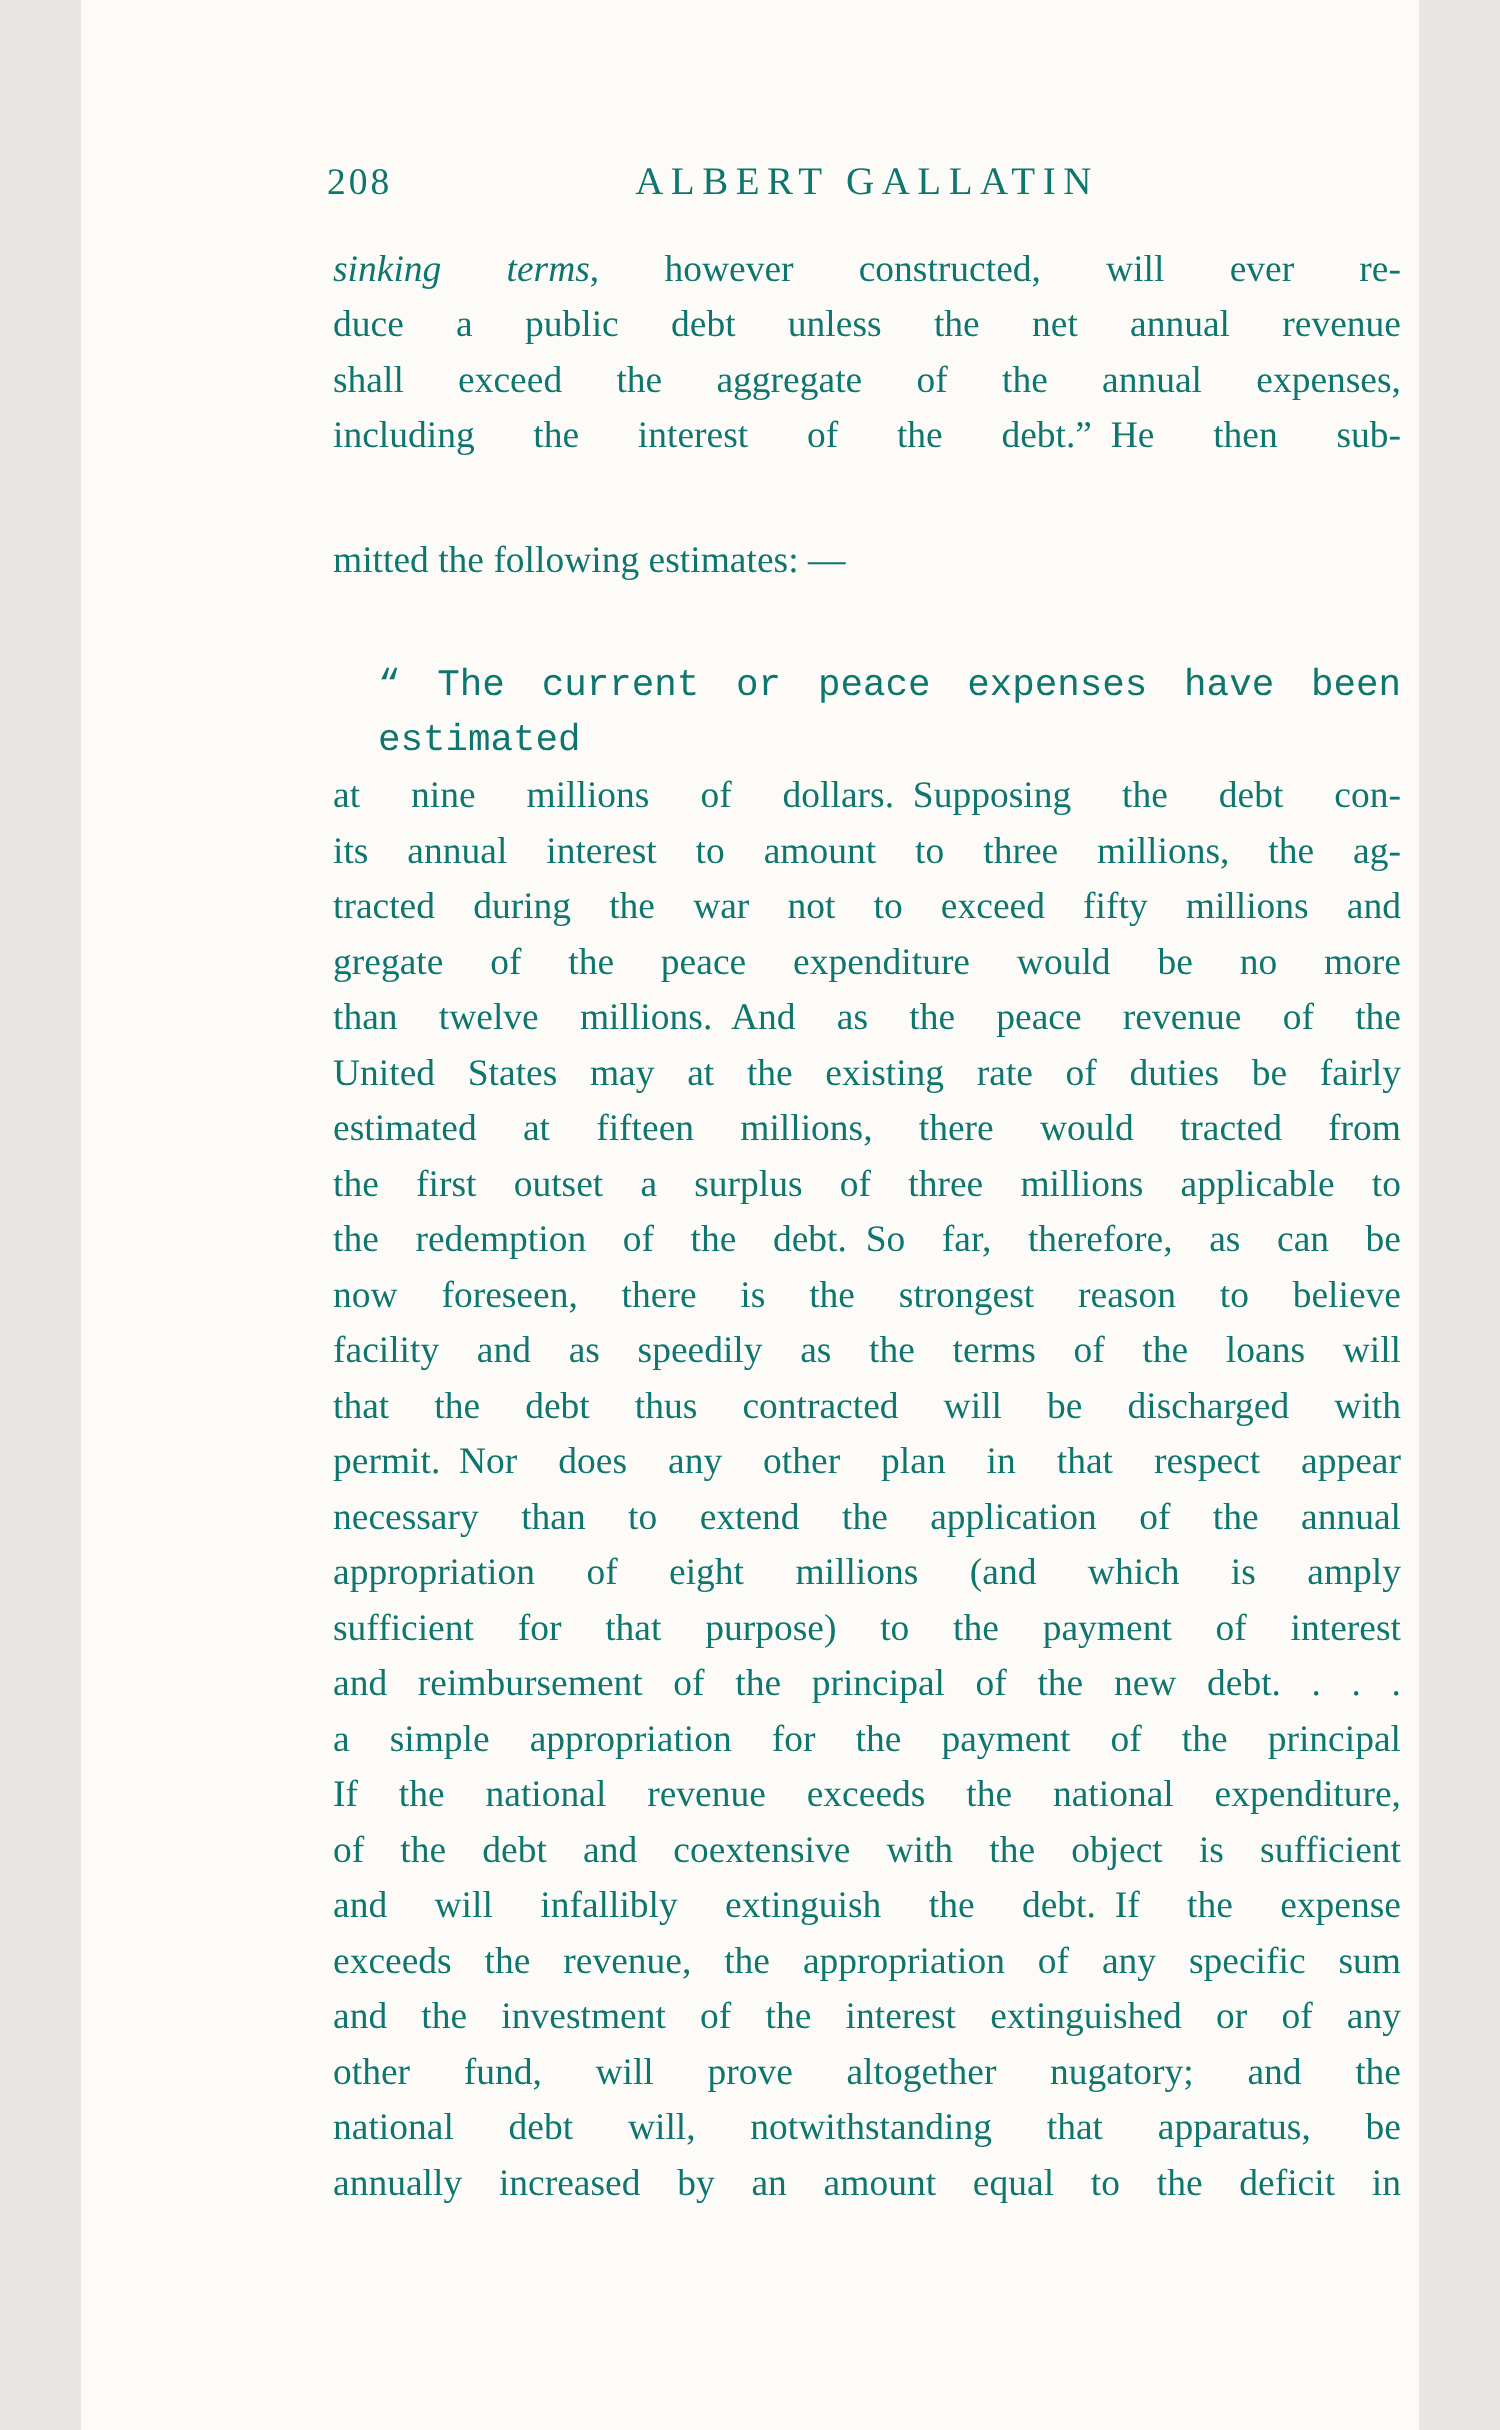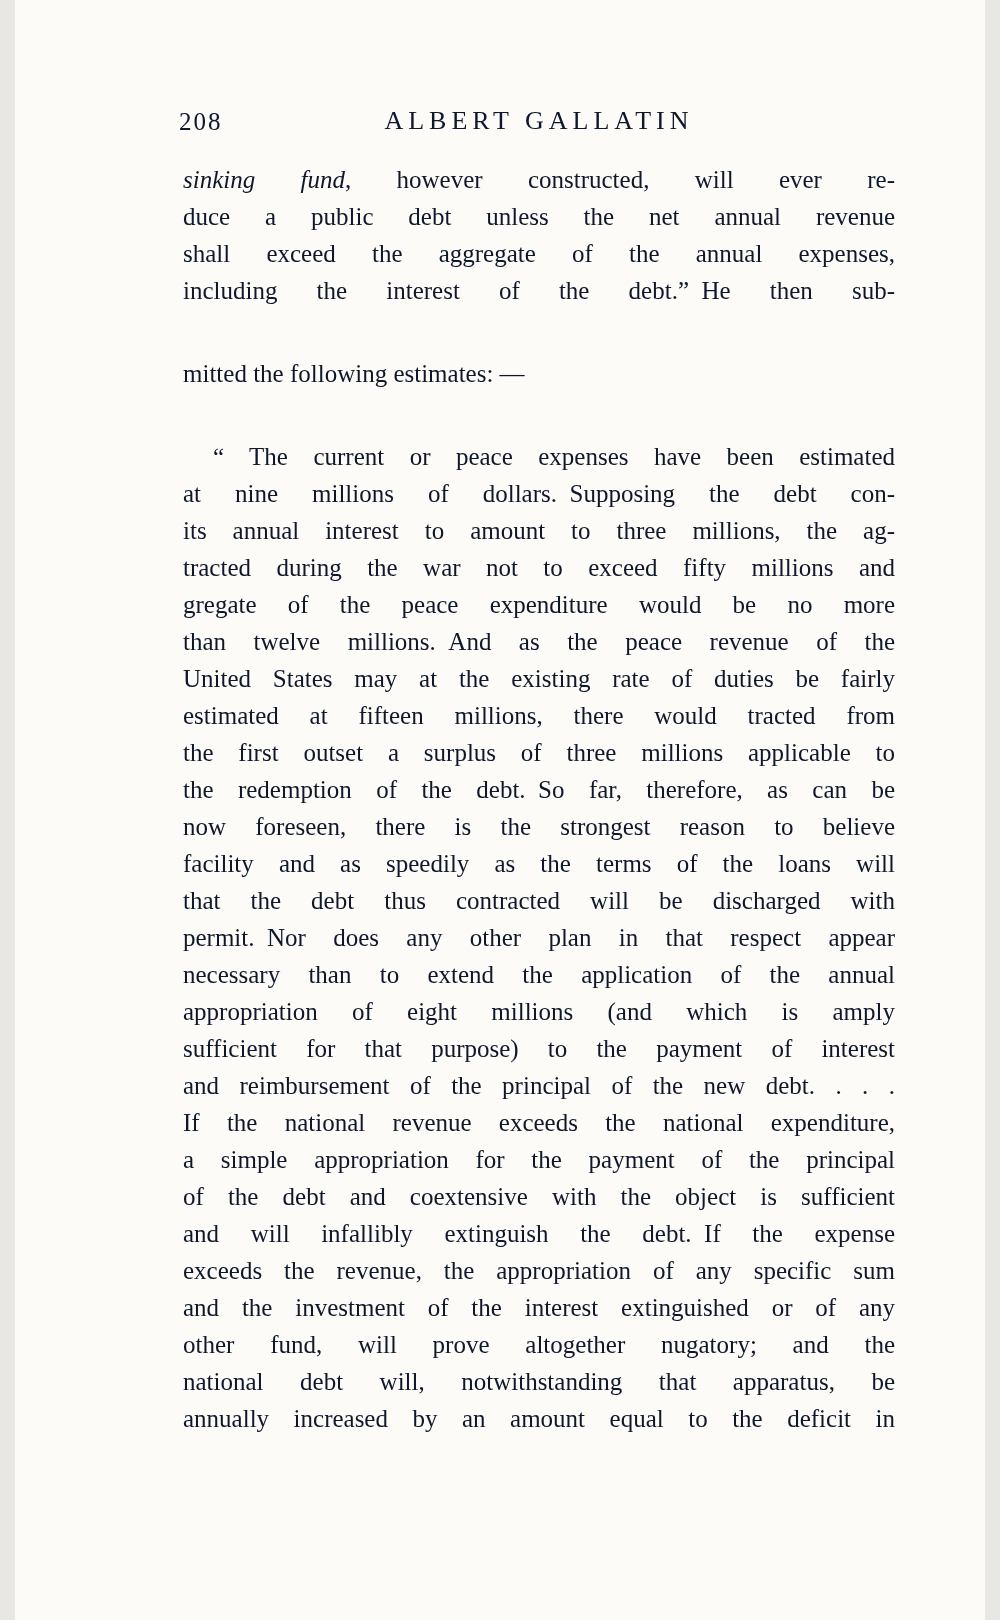--- a/index.html
+++ b/index.html
@@ -1,25 +1,25 @@
 <!DOCTYPE html>
 <html><head>
 <meta charset="utf-8">
 <style>
   * { box-sizing: border-box; }
   html, body { margin: 0; padding: 0; }
   body { background: #e9e7e3; }
 
   .page {
     position: relative;
-    width: 970px;
+    width: 892px;
     height: 1620px;
     margin: 0 auto;
     background: #fcfbf8;
-    color: #0f172a;
+    color: #0f766e;
     font-family: "Liberation Serif", "DejaVu Serif", serif;
     overflow: hidden;
   }
 
   .running-header {
     position: absolute;
     top: 106px;
     left: 168px;
     width: 712px;
     height: 36px;
@@ -50,37 +50,37 @@
     text-align: justify;
     text-align-last: justify;
   }
   .line-last {
     text-align-last: left;
     margin-top: 46px;
   }
   .italic { font-style: italic; }
 
   .quote-para { margin-top: 46px; }
-  .quote-para .line:first-child { padding-left: 30px; }
+  .quote-para .line:first-child { padding-left: 30px; font-family: Liberation Mono, monospace; }
 </style>
 </head>
 <body>
 
 <div class="page">
 
   <div class="running-header">
     <span class="page-number">208</span>
     <div class="running-title">ALBERT GALLATIN</div>
   </div>
 
   <div class="text-block">
 
     <div class="paragraph">
       <div class="line">
-        <span class="italic">sinking fund</span><span>, however constructed, will ever re-</span>
+        <span class="italic">sinking terms</span><span>, however constructed, will ever re-</span>
       </div>
       <div>
           <div class="line">duce a public debt unless the net annual revenue</div>
           <div class="line">shall exceed the aggregate of the annual expenses,</div>
           <div class="line">including the interest of the debt.” He then sub-</div>
           <div class="line line-last">mitted the following estimates: —</div>
         </div>
     </div>
 
     <div class="paragraph quote-para">
@@ -96,22 +96,22 @@
           <div class="line">the first outset a surplus of three millions applicable to</div>
           <div class="line">the redemption of the debt. So far, therefore, as can be</div>
           <div class="line">now foreseen, there is the strongest reason to believe</div>
           <div class="line">facility and as speedily as the terms of the loans will</div>
           <div class="line">that the debt thus contracted will be discharged with</div>
           <div class="line">permit. Nor does any other plan in that respect appear</div>
           <div class="line">necessary than to extend the application of the annual</div>
           <div class="line">appropriation of eight millions (and which is amply</div>
           <div class="line">sufficient for that purpose) to the payment of interest</div>
           <div class="line">and reimbursement of the principal of the new debt. . . .</div>
+          <div class="line">a simple appropriation for the payment of the principal</div>
           <div class="line">If the national revenue exceeds the national expenditure,</div>
-          <div class="line">a simple appropriation for the payment of the principal</div>
           <div class="line">of the debt and coextensive with the object is sufficient</div>
           <div class="line">and will infallibly extinguish the debt. If the expense</div>
           <div class="line">exceeds the revenue, the appropriation of any specific sum</div>
           <div class="line">and the investment of the interest extinguished or of any</div>
           <div class="line">other fund, will prove altogether nugatory; and the</div>
           <div class="line">national debt will, notwithstanding that apparatus, be</div>
           <div class="line">annually increased by an amount equal to the deficit in</div>
         </div>
     </div>
 

